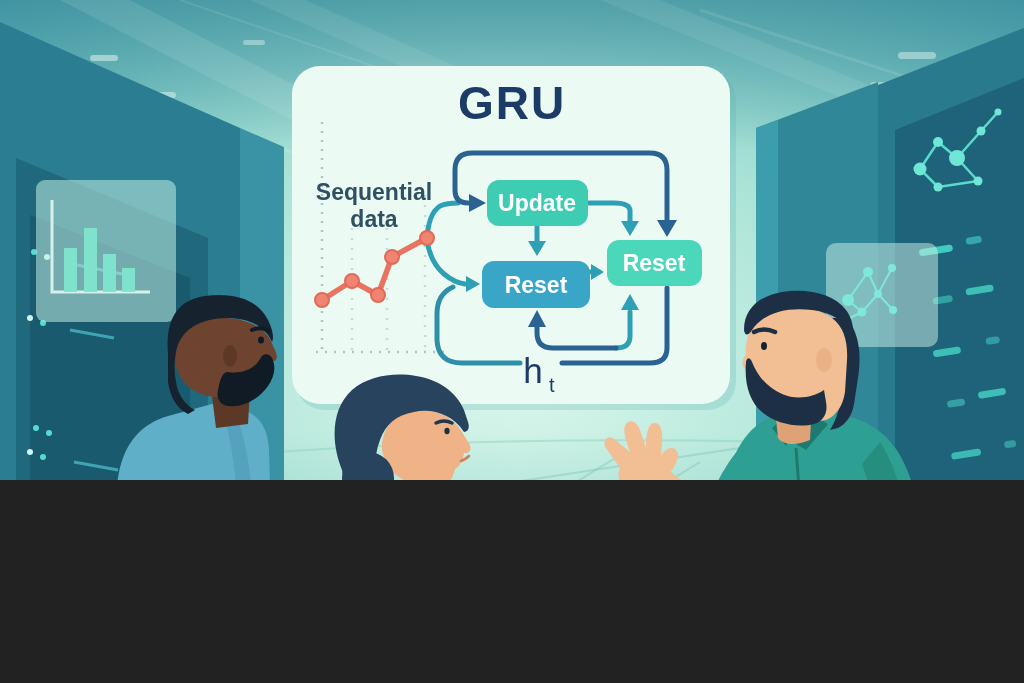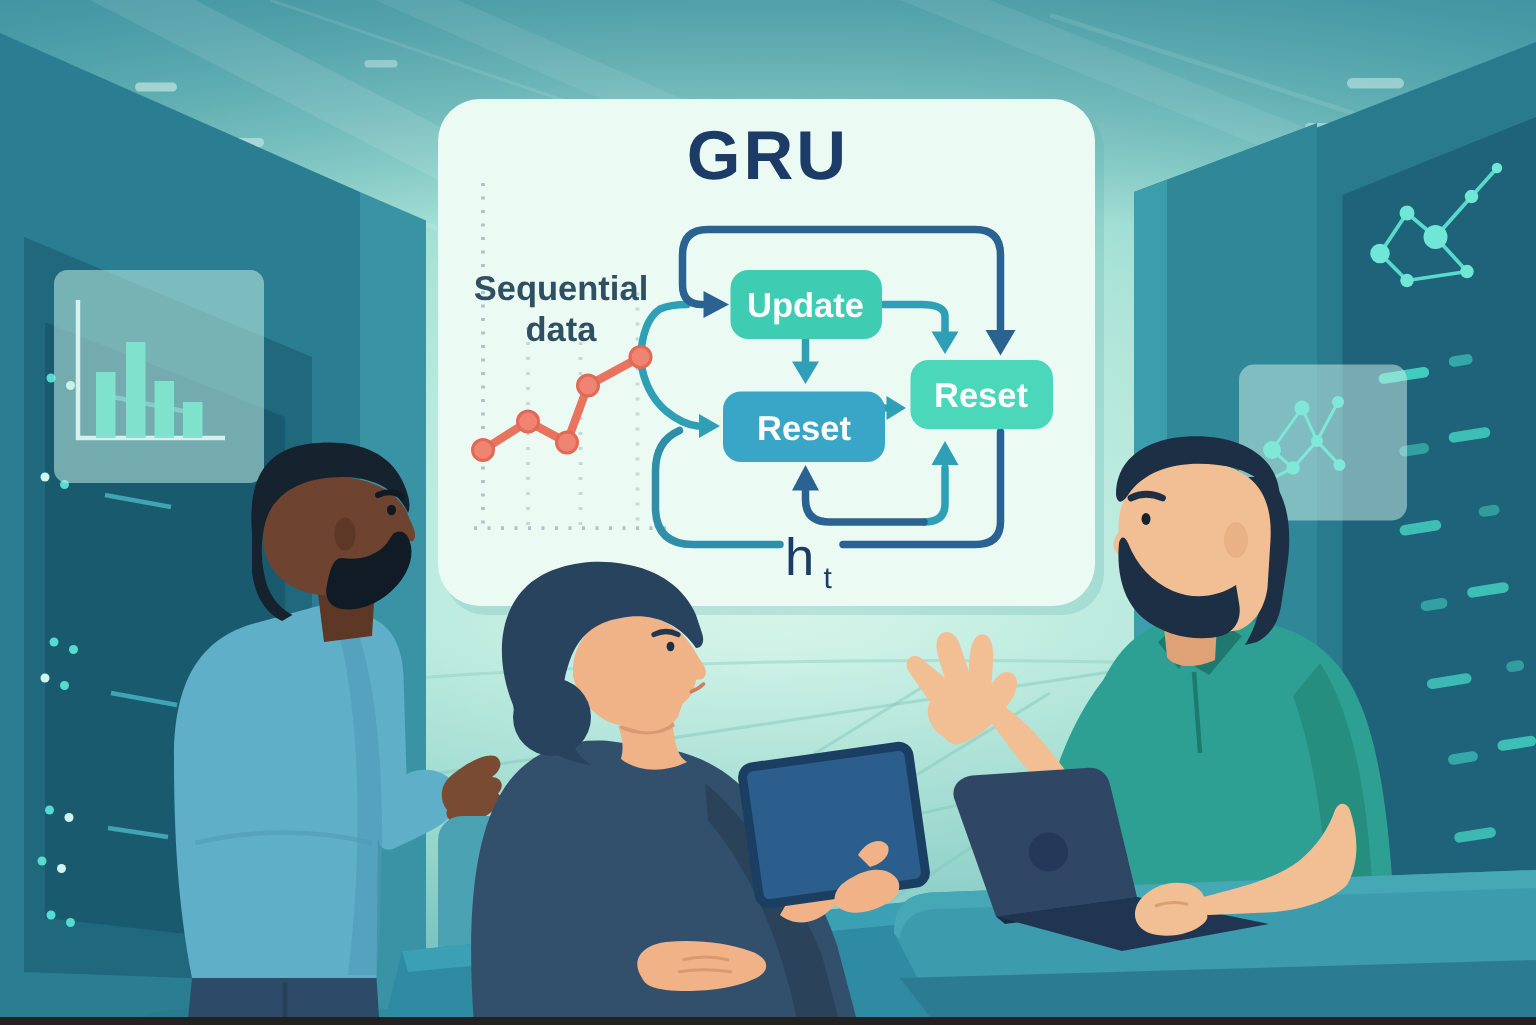--- a/index.html
+++ b/index.html
@@ -1,16 +1,16 @@
 <!DOCTYPE html>
 <html><head>
 <meta charset="utf-8">
 <style>
   html,body{margin:0;padding:0;background:#222;}
-  .scene{position:relative;width:1024px;height:678px;overflow:hidden;
+  .scene{position:relative;width:1024px;height:480px;overflow:hidden;
          font-family:"Liberation Sans","DejaVu Sans",sans-serif;}
   .scene svg{position:absolute;left:0;top:0;display:block;}
   svg text{font-family:"Liberation Sans","DejaVu Sans",sans-serif;}
   .t-title{font-size:46px;font-weight:bold;letter-spacing:2px;}
   .t-seq{font-size:23px;font-weight:bold;}
   .t-node{font-size:23px;font-weight:bold;}
   .t-h{font-size:35px;}
   .t-hsub{font-size:20px;}
 </style>
 </head>

